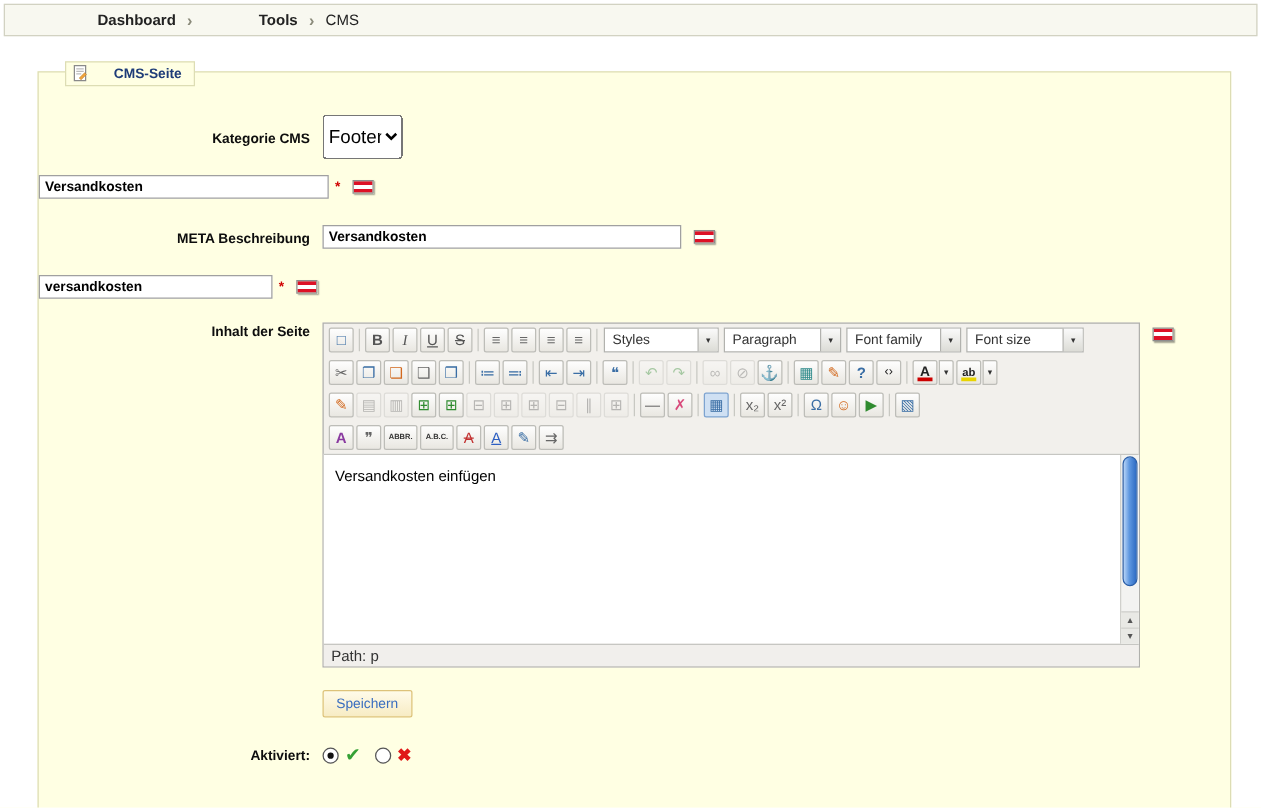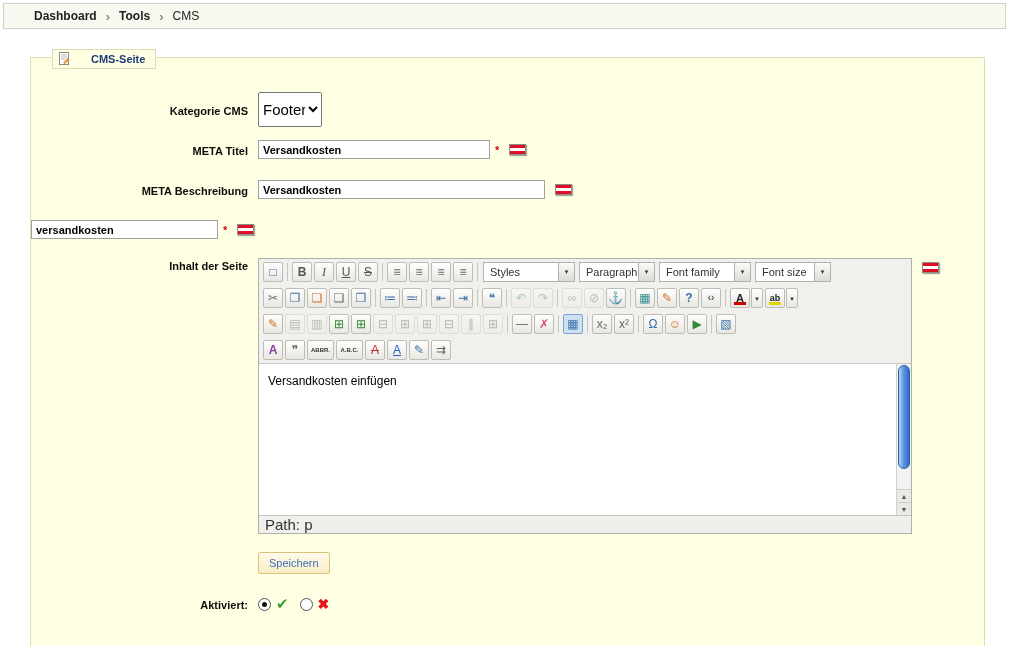--- a/index.html
+++ b/index.html
@@ -2,21 +2,21 @@
 <html><head>
 <meta charset="utf-8">
 <style>
   * { box-sizing: border-box; margin: 0; padding: 0; }
   html, body { width: 1009px; height: 646px; overflow: hidden; background: #fff;
     font-family: "Liberation Sans", sans-serif; }
 
   
   .crumbbar { margin: 3px; height: 26px; background: #f8f8f0; border: 1px solid #d2d2c2;
     display: flex; align-items: center; padding-left: 30px; gap: 9px; font-size: 12px; color: #222; }
-  .crumb-link { font-weight: bold; cursor: pointer; }
+  .crumb-link { font-weight: bold; cursor: pointer; margin-left: 44px; }
   .crumb-cur { font-weight: normal; }
   .crumb-sep { color: #8a8a7a; font-size: 13px; font-weight: bold; }
 
   
   .panel { position: relative; margin: 28px 0 0 30px; width: 955px; height: 660px;
     background: #ffffe3; border: 1px solid #ddddb4; padding-top: 34px; }
   .legend { position: absolute; top: -9px; left: 21px; background: #ffffe3; border: 1px solid #ddddb4;
     padding: 2px 10px 2px 5px; display: flex; align-items: center; gap: 19px;
     font-size: 11px; font-weight: bold; color: #1e3c78; }
 
@@ -60,32 +60,32 @@
   .fc { font-weight: bold; font-size: 11px; color: #222; }
   .fc::after { content: ""; position: absolute; left: 3px; right: 3px; bottom: 2px; height: 3px; background: #cc0000; }
   .bc { font-weight: bold; font-size: 9px; color: #222; }
   .bc::after { content: ""; position: absolute; left: 3px; right: 3px; bottom: 2px; height: 3px; background: #e8d400; }
   .arr { width: 12px; margin-left: 0; font-size: 7px; color: #333; border-radius: 0 2px 2px 0; }
   .tsel { height: 20px; margin: 1px 2px; border: 1px solid #b2b2ae; background: #fff;
     display: inline-flex; align-items: stretch; font-size: 11px; cursor: pointer; flex: none; }
   .tsel-label { padding: 3px 6px 0 6px; flex: 1; color: #333; white-space: nowrap; overflow: hidden; }
   .tsel-arrow { width: 16px; border-left: 1px solid #b2b2ae; background: linear-gradient(#fafafa, #dcdcd6);
     display: flex; align-items: center; justify-content: center; font-size: 7px; color: #333; }
-  .w92 { width: 92px; } .w86 { width: 76px; }
+  .w92 { width: 92px; } .w86 { width: 94px; }
   .econtent { display: flex; background: #fff; border-top: 1px solid #c6c6c2; height: 152px; }
   .etext { flex: 1; padding: 10px 9px; font-size: 12px; color: #000; cursor: text; }
   .escroll { width: 15px; flex: none; background: #f3f3f1; border-left: 1px solid #d0d0cc;
     display: flex; flex-direction: column; }
   .sthumb { margin: 1px; height: 104px; border-radius: 7px; flex: none;
     background: linear-gradient(90deg, #b7d4f7, #5e97e0 45%, #2f6cc4); border: 1px solid #2b5fa8; cursor: grab; }
   .strack { flex: 1; }
   .sarrow { height: 13px; flex: none; border-top: 1px solid #cfcfcb; background: #e9e9e5;
     display: flex; align-items: center; justify-content: center; font-size: 7px; color: #555; cursor: pointer; }
   .estatus { height: 18px; background: #f1efec; border-top: 1px solid #c6c6c2;
-    display: flex; align-items: center; padding: 0 6px; font-size: 15px; color: #333; }
+    display: flex; align-items: center; padding: 0 6px; font-size: 12px; color: #333; }
 
   
   .radio { width: 13px; height: 13px; border: 1px solid #555; border-radius: 50%; background: #fff;
     display: inline-flex; align-items: center; justify-content: center; cursor: pointer; flex: none; }
   .radio.checked::after { content: ""; width: 5px; height: 5px; border-radius: 50%; background: #111; }
   .mark-yes { color: #35a135; font-size: 15px; margin: 0 8px 0 2px; }
   .mark-no { color: #e01818; font-size: 14px; font-weight: bold; margin-left: 2px; }
 
   
   .save-btn { padding: 4px 10px; font-size: 11px; color: #3a6ebf; cursor: pointer;
@@ -118,21 +118,20 @@
   <div class="frow" style="margin-bottom:13px">
     <div class="flabel">Kategorie CMS</div>
     <div class="fctrls">
       <select>
         <option>Footer</option>
       </select>
     </div>
   </div>
 
   <div class="frow">
-    <div class="flabel">META Titel</div>
     <div class="fctrls">
       <input type="text" class="w-titel" value="Versandkosten" style="">
       <span class="req">*</span>
       <span class="flag"></span>
     </div>
   </div>
 
   <div class="frow">
     <div class="flabel">META Beschreibung</div>
     <div class="fctrls">

